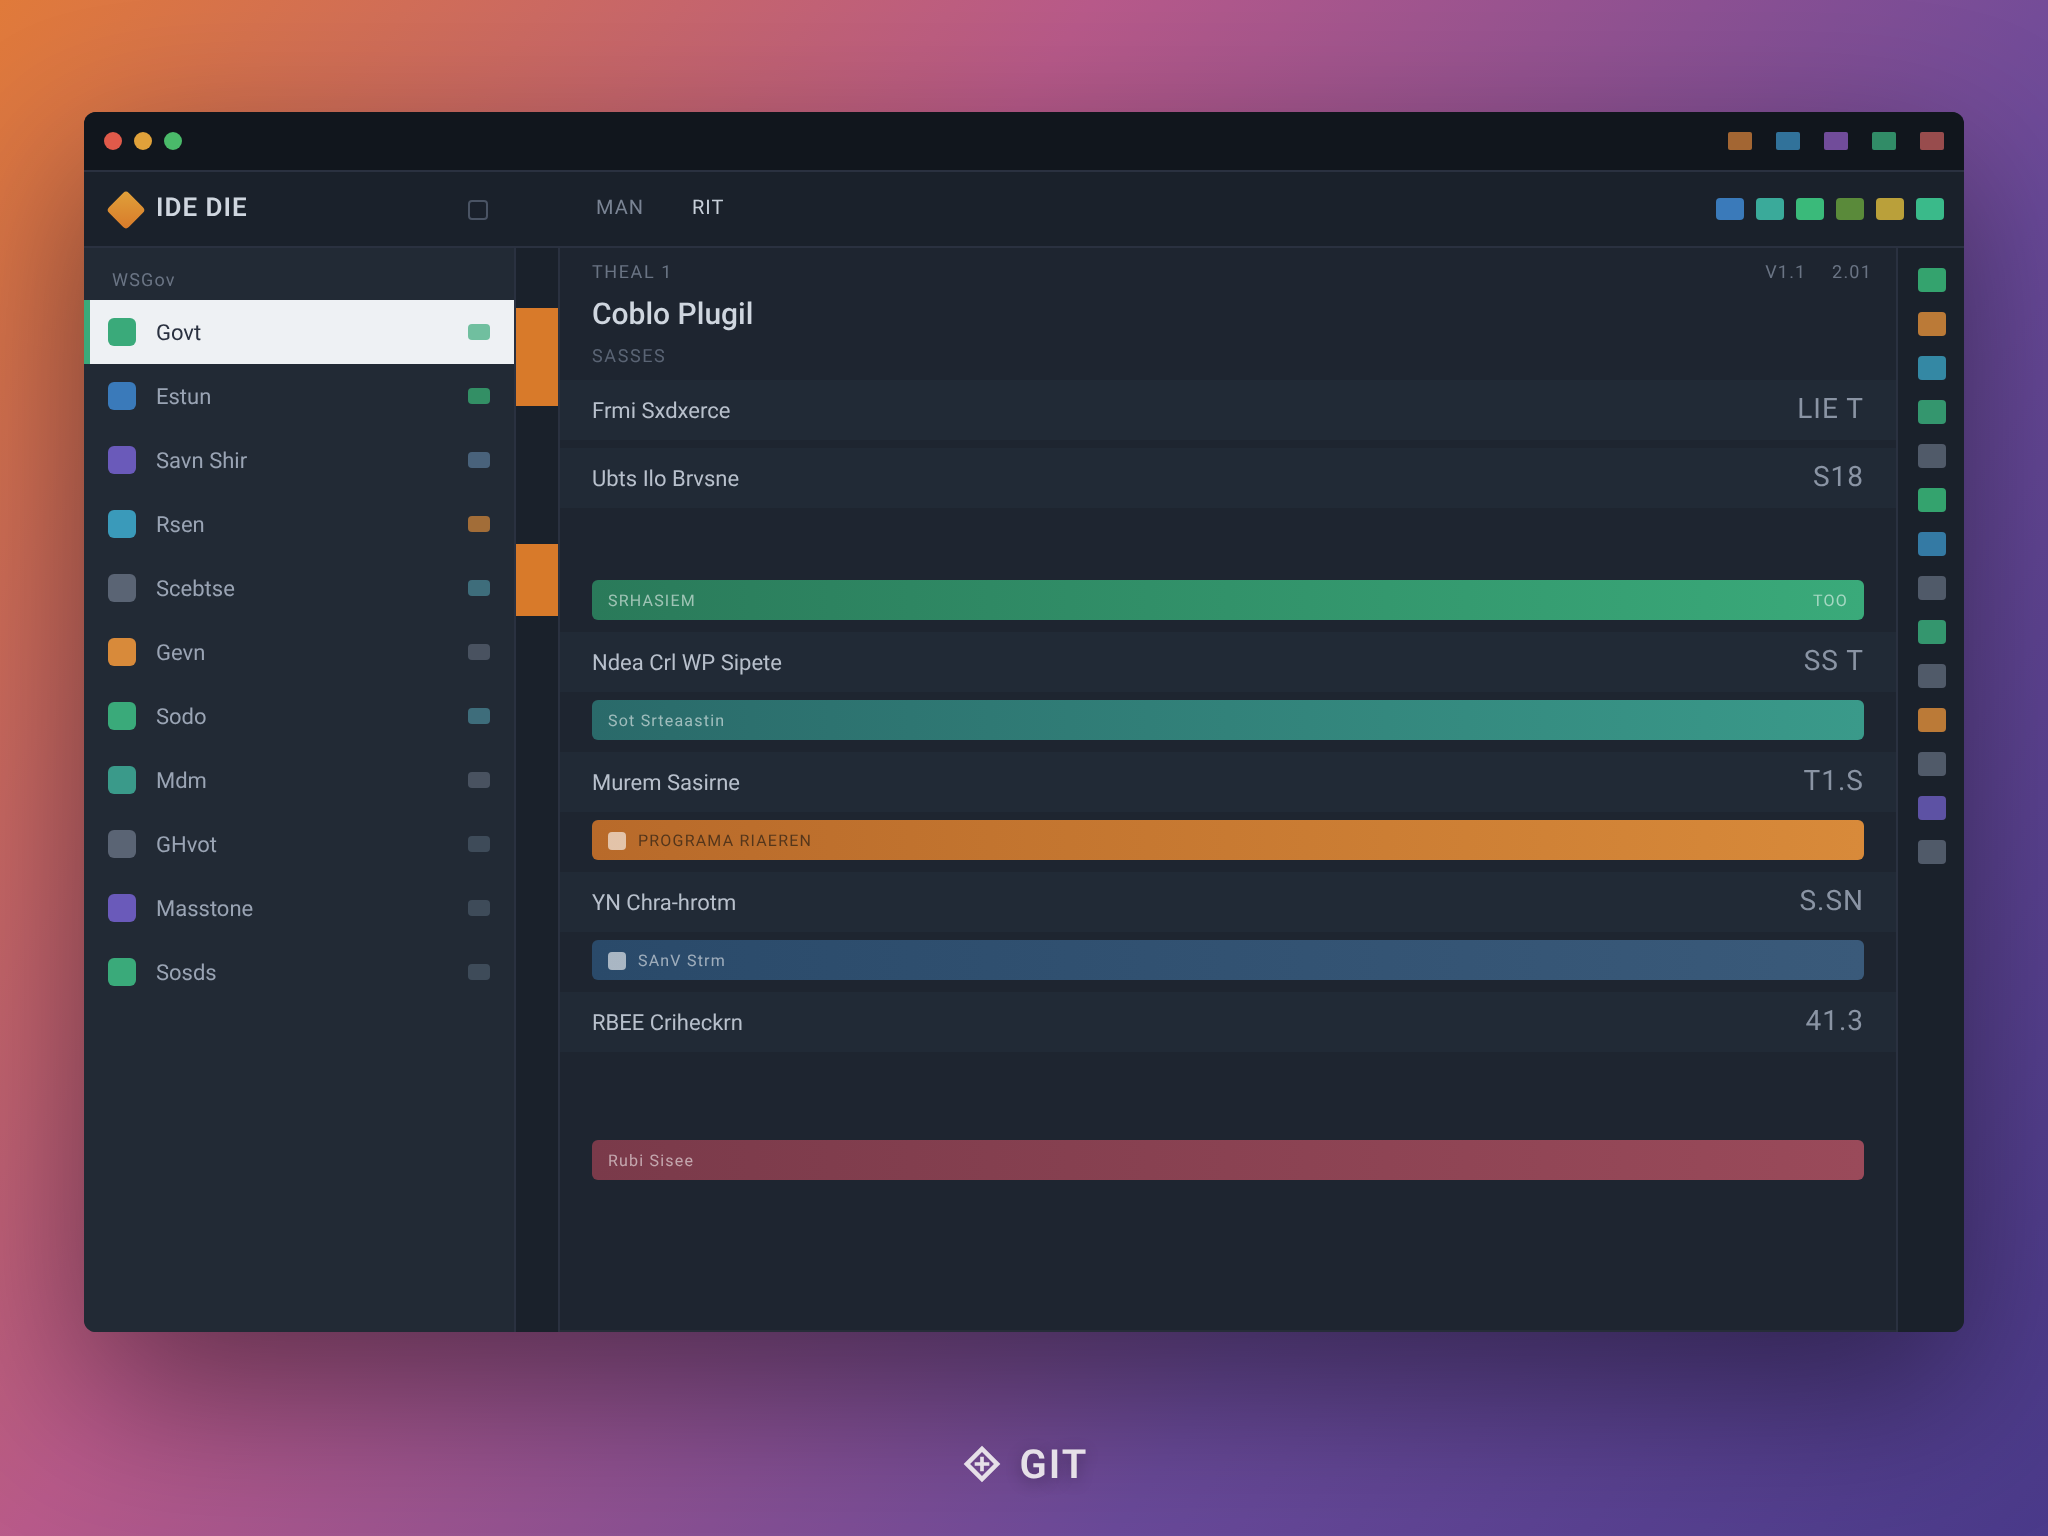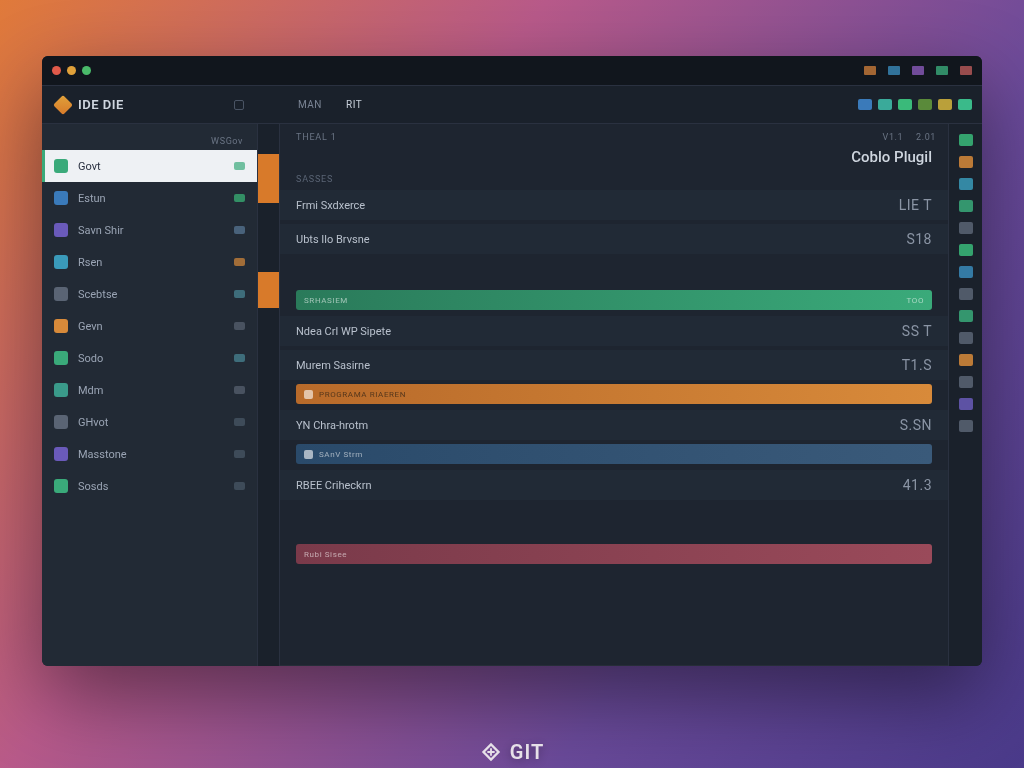--- a/index.html
+++ b/index.html
@@ -46,21 +46,21 @@
   .tr-ico { width:14px; height:11px; border-radius:2px; }
 
   
   .body { flex:1; display:flex; min-height:0; }
 
   
   .sidebar {
     width:216px; background:#222a35; border-right:1px solid #2a3140;
     display:flex; flex-direction:column; padding:6px 0;
   }
-  .side-head { color:#6a7484; font-size:9px; letter-spacing:.6px; padding:6px 14px 4px;text-align:right; }
+  .side-head { color:#6a7484; font-size:9px; letter-spacing:.6px; padding:6px 14px 4px; }
   .side-item {
     display:flex; align-items:center; gap:10px; height:32px; padding:0 12px;
     color:#9aa4b4; font-size:11px; position:relative;
   }
   .side-item .si-ico {
     width:14px; height:14px; border-radius:3px; flex:0 0 14px;
     display:flex; align-items:center; justify-content:center;
   }
   .side-item .si-tail {
     margin-left:auto; width:11px; height:8px; border-radius:2px; opacity:.7;
@@ -77,21 +77,21 @@
     width:22px; background:#1a212b; border-right:1px solid #2a3140;
     display:flex; flex-direction:column;
   }
   .accent-seg { width:100%; }
   .accent-seg.org{ background:#d87a2a; } .accent-seg.gry{ background:transparent; }
 
   
   .main { flex:1; display:flex; min-height:0; }
   .content { flex:1; padding:0 0 0 0; overflow:hidden; position:relative; }
   .sec-label { color:#6a7484; font-size:9px; letter-spacing:.8px; padding:8px 16px 4px; }
-  .page-title { color:#cfd6df; font-size:15px; font-weight:500; padding:2px 16px 6px;text-align:right; }
+  .page-title { color:#cfd6df; font-size:15px; font-weight:500; padding:2px 16px 6px; }
   .meta-right { position:absolute; right:12px; top:8px; color:#6a7484; font-size:9px; letter-spacing:.6px; }
   .meta-right span{ margin-left:10px; }
 
   .sub-label { color:#5a6474; font-size:9px; letter-spacing:.8px; padding:2px 16px 6px; }
 
   .rows { display:flex; flex-direction:column; }
   .row-group { margin-bottom:4px; }
   .row-head {
     height:30px; display:flex; align-items:center; padding:0 16px;
     color:#b8c0cc; font-size:11px; position:relative;
@@ -115,21 +115,21 @@
 
   
   .rail {
     width:34px; background:#1a212b; border-left:1px solid #2a3140;
     display:flex; flex-direction:column; align-items:center; gap:10px; padding:10px 0;
   }
   .rail-ico { width:14px; height:12px; border-radius:2px; opacity:.85; }
 
   
   .footer {
-    position:absolute; bottom:4px; left:0; right:0;
+    position:absolute; bottom:24px; left:0; right:0;
     display:flex; align-items:center; justify-content:center; gap:8px;
     color:#e6e0e8; font-size:20px; font-weight:600; letter-spacing:1px;
     text-shadow:0 2px 8px rgba(0,0,0,.3);
   }
   .footer-ico {
     width:22px; height:22px; position:relative;
   }
   .footer-ico svg { width:22px; height:22px; fill:#e6e0e8; }
 </style>
 </head>
@@ -265,20 +265,24 @@
               <div class="row-bar green2">
                 <span>SRHASIEM</span>
                 <span class="brv">TOO</span>
               </div>
             </div>
             <div class="row-group">
               <div class="row-head">
                 <span>Ndea Crl WP Sipete</span>
                 <span class="val">SS T</span>
               </div>
+              <div class="row-bar teal">
+                <span>Sot Srteaastin</span>
+                <span class="brv"></span>
+              </div>
             </div>
             <div class="row-group">
               <div class="row-head">
                 <span>Murem Sasirne</span>
                 <span class="val">T1.S</span>
               </div>
               <div class="row-bar orange">
                 <span class="chip"></span>
                 <span>PROGRAMA RIAEREN</span>
                 <span class="brv"></span>

